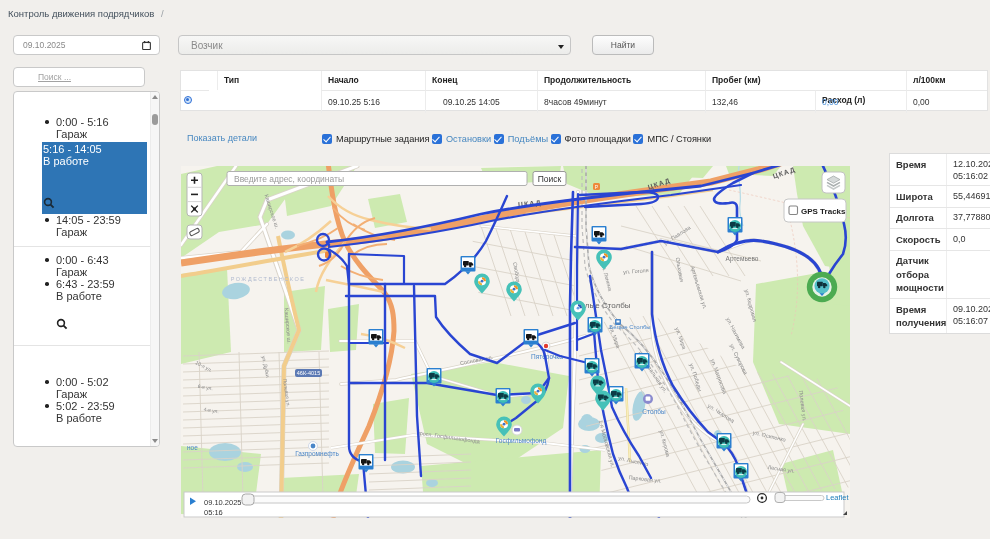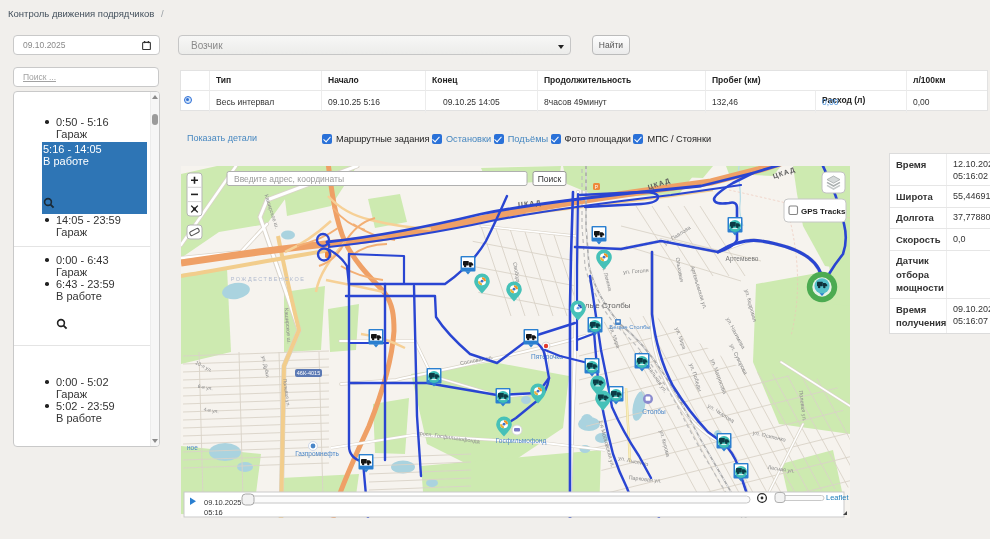--- a/index.html
+++ b/index.html
@@ -5,22 +5,22 @@
 * { margin:0; padding:0; box-sizing:border-box; }
 html,body { width:990px; height:539px; overflow:hidden; background:#f1efec; font-family:"Liberation Sans", sans-serif; }
 .abs { position:absolute; }
 #crumb { left:8px; top:8px; font-size:9.5px; color:#43505c; }
 #crumb .sl { color:#9aa0a6; margin-left:4px; }
 .inp { background:#fff; border:1px solid #c9c9c9; border-radius:4px; font-size:11px; color:#333; }
 #dateinp { left:13px; top:35px; width:147px; height:20px; line-height:19px; padding-left:9px; font-size:8.5px; color:#8a8a8a; }
 #calic { left:128px; top:5px; width:9px; height:9px; }
 #selbox { left:178px; top:35px; width:393px; height:20px; background:linear-gradient(#f7f7f6,#ececea); border:1px solid #c6c6c6; border-radius:4px; font-size:10px; color:#8a8a8a; line-height:19px; padding-left:12px; }
 #selbox .car { position:absolute; right:6px; top:8.5px; width:0; height:0; border-left:3.5px solid transparent; border-right:3.5px solid transparent; border-top:4.5px solid #222; }
-#btnfind { left:592px; top:35px; width:38px; height:20px; background:linear-gradient(#fdfdfd,#ebebeb); border:1px solid #bbb; border-radius:4px; font-size:8.5px; color:#555; text-align:center; line-height:19px; }
-#srchinp { left:13px; top:67px; width:146px; height:20px; line-height:19px; padding-left:9px; color:#a2a2a2; font-size:8.5px;text-decoration:underline; }
+#btnfind { left:592px; top:35px; width:62px; height:20px; background:linear-gradient(#fdfdfd,#ebebeb); border:1px solid #bbb; border-radius:4px; font-size:8.5px; color:#555; text-align:center; line-height:19px; }
+#srchinp { left:13px; top:67px; width:132px; height:20px; line-height:19px; padding-left:24px; color:#a2a2a2; font-size:8.5px;text-decoration:underline; }
 #listbox { left:13px; top:91px; width:147px; height:356px; background:#fff; border:1px solid #c9c9c9; border-radius:4px; font-size:11px; color:#333; overflow:hidden; }
 #listbox .ln { position:absolute; left:42px; white-space:nowrap; }
 #listbox .bu { position:absolute; left:31px; width:3.5px; height:3.5px; border-radius:50%; background:#222; }
 #selblk { position:absolute; left:28px; top:50px; width:105px; height:72px; background:#2e75b5; }
 #selblk .ln { color:#fff; left:1px; }
 .sep { position:absolute; left:0; width:146px; height:1px; background:#e4e4e4; }
 #sbar { position:absolute; right:0; top:0; width:9px; height:354px; background:#f6f6f6; border-left:1px solid #ececec; }
 #sbar .th { position:absolute; left:1px; top:22px; width:6px; height:11px; background:#9b9b9b; border-radius:3px; }
 .arr { position:absolute; left:1px; width:0; height:0; border-left:3.5px solid transparent; border-right:3.5px solid transparent; }
 
@@ -52,21 +52,21 @@
       <rect x="0.7" y="1.5" width="8.6" height="8" rx="1" fill="none" stroke="#333" stroke-width="1.2"></rect>
       <rect x="2.2" y="0" width="1.4" height="2.4" fill="#333"></rect>
       <rect x="6.4" y="0" width="1.4" height="2.4" fill="#333"></rect>
     </svg>
 </div>
 <div class="abs" id="selbox">Возчик<span class="car"></span></div>
 <div class="abs" id="btnfind">Найти</div>
 <div class="abs inp" id="srchinp">Поиск ...</div>
 
 <div class="abs" id="listbox">
-  <div class="ln" style="top:24px">0:50 - 5:16</div>
+  <div class="ln" style="top:24px">0:00 - 5:16</div>
   <div class="bu" style="top:28px"></div>
   <div class="ln" style="top:36px">Гараж</div>
   <div id="selblk">
     <div class="ln" style="top:1px">5:16 - 14:05</div>
     <div class="ln" style="top:13px">В работе</div>
     <svg class="abs" style="left:1px; top:55px" width="12" height="12" viewBox="0 0 12 12">
         <circle cx="5" cy="5" r="3.4" fill="none" stroke="#1b2a36" stroke-width="1.6"></circle>
         <line x1="7.6" y1="7.6" x2="10.6" y2="10.6" stroke="#1b2a36" stroke-width="1.9"></line>
       </svg>
   </div>
@@ -93,29 +93,28 @@
   <div class="ln" style="top:320px">В работе</div>
   <div id="sbar">
     <div class="arr" style="top:3px; border-bottom:4.5px solid #8a8a8a;"></div>
     <div class="th"></div>
     <div class="arr" style="bottom:3px; border-top:4.5px solid #8a8a8a;"></div>
   </div>
 </div>
 
 <div class="abs" id="tbl">
   <div class="hd" style="left:0; width:28px; border-left:none;"></div>
-  <div class="hd" style="left:28px; width:112px;">Тип</div>
+  <div class="hd" style="left:36px; width:112px;">Тип</div>
   <div class="hd" style="left:140px; width:104px;">Начало</div>
   <div class="hd" style="left:244px; width:112px;">Конец</div>
   <div class="hd" style="left:356px; width:168px;">Продолжительность</div>
   <div class="hd" style="left:524px; width:110px;">Пробег (км)</div>
   <div class="hd" style="left:634px; width:91px;margin-top:20px;">Расход (л)</div>
   <div class="hd" style="left:725px; width:81px;">л/100км</div>
   <div class="cl" style="left:0; width:28px; border-left:none;"></div>
-  <div class="cl" style="left:28px; width:112px;">Весь интервал</div>
   <div class="cl" style="left:140px; width:104px;">09.10.25 5:16</div>
   <div class="cl" style="left:244px; width:112px;padding-left:17px;">09.10.25 14:05</div>
   <div class="cl" style="left:356px; width:168px;">8часов 49минут</div>
   <div class="cl" style="left:524px; width:110px;">132,46</div>
   <div class="cl" style="left:634px; width:91px; color:#4a90d9;">0,00</div>
   <div class="cl" style="left:725px; width:81px;">0,00</div>
   <div id="radio">
       <i></i>
     </div>
 </div>

